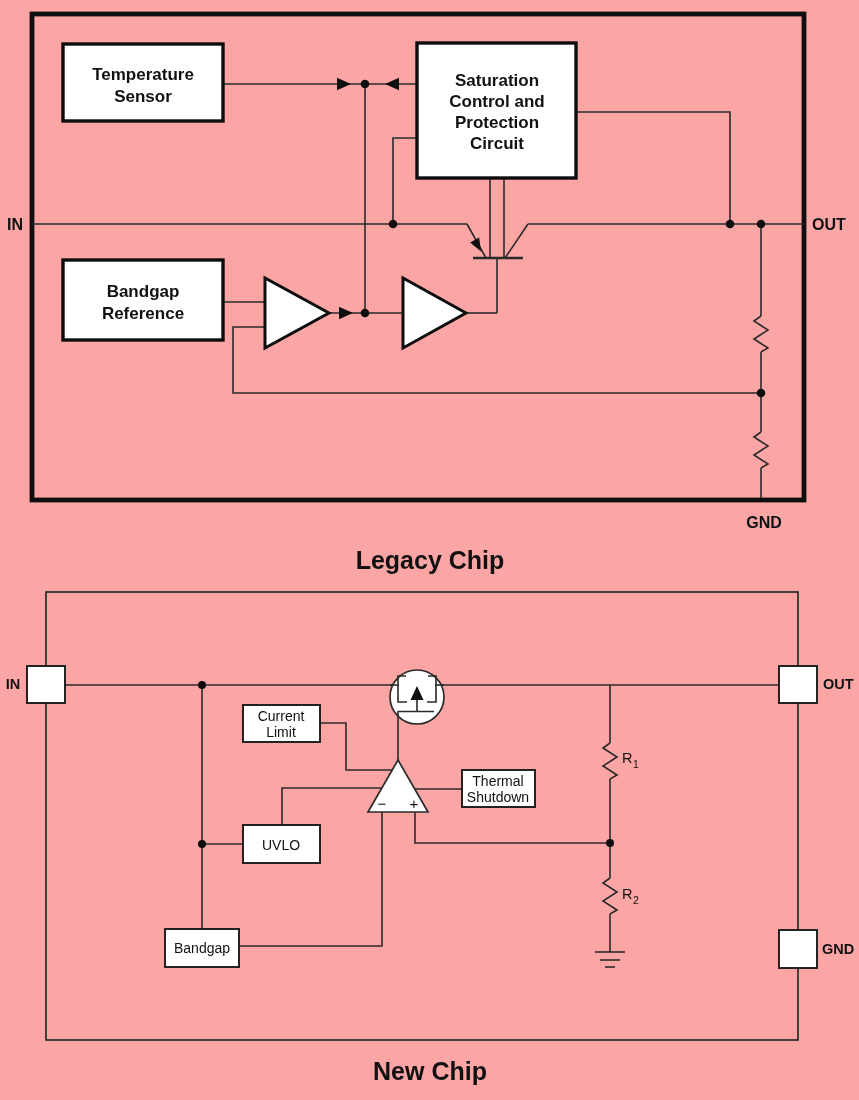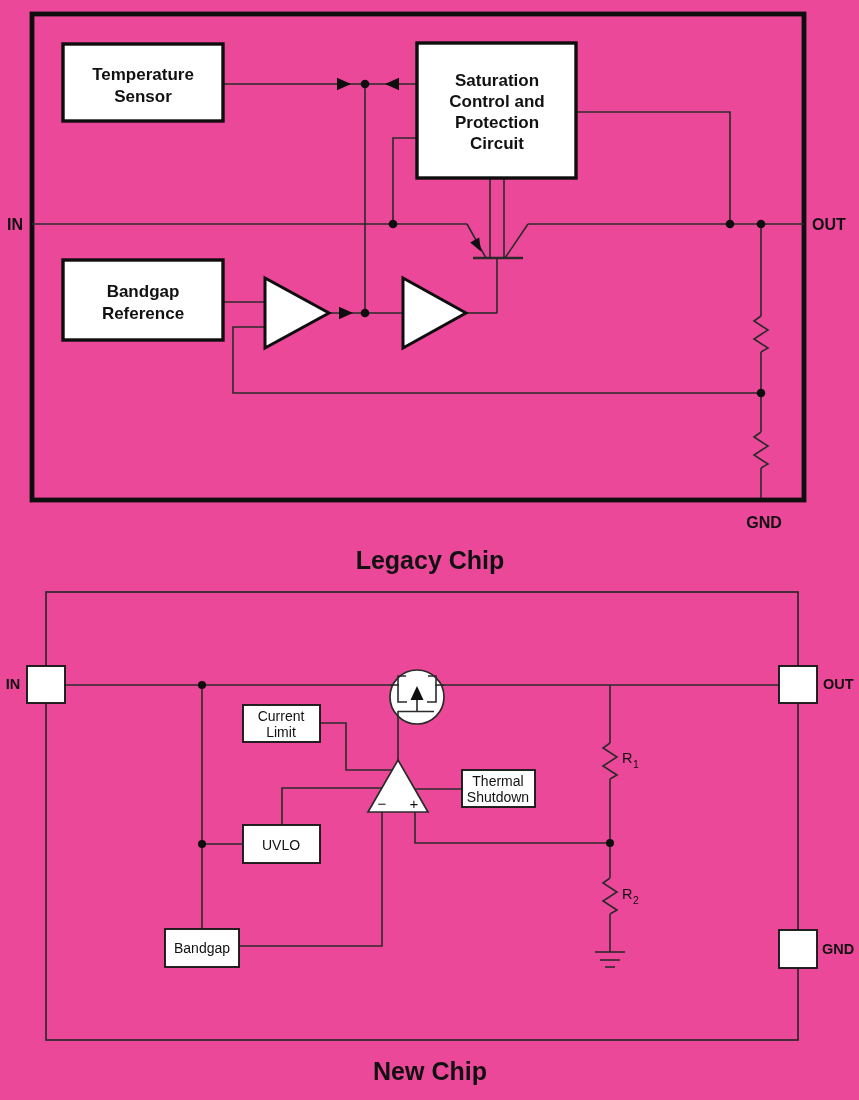--- a/index.html
+++ b/index.html
@@ -1,16 +1,16 @@
 <!DOCTYPE html>
 <html><head>
 <meta charset="utf-8">
 <style>
   html,body { margin:0; padding:0; background:#ffffff; }
-  .page { position:relative; width:859px; height:1100px; background:#ec4899; overflow:hidden; }
+  .page { position:relative; width:859px; height:1100px; background:#fca5a5; overflow:hidden; }
   svg { position:absolute; left:0; top:0; }
   svg text { font-family:"Liberation Sans","DejaVu Sans",sans-serif; fill:#111; }
   .wire   { stroke:#2a2a2a; stroke-width:1.6; fill:none; }
   .wire2  { stroke:#2a2a2a; stroke-width:2.4; fill:none; }
   .outer1 { fill:none; stroke:#0e0e0e; stroke-width:4.8; }
   .outer2 { fill:none; stroke:#2a2a2a; stroke-width:1.7; }
   .boxb   { fill:#ffffff; stroke:#0e0e0e; stroke-width:3.4; }
   .boxs   { fill:#ffffff; stroke:#1a1a1a; stroke-width:1.9; }
   .tri    { fill:#ffffff; stroke:#0e0e0e; stroke-width:3; }
   .trib   { fill:#ffffff; stroke:#2a2a2a; stroke-width:1.7; }

